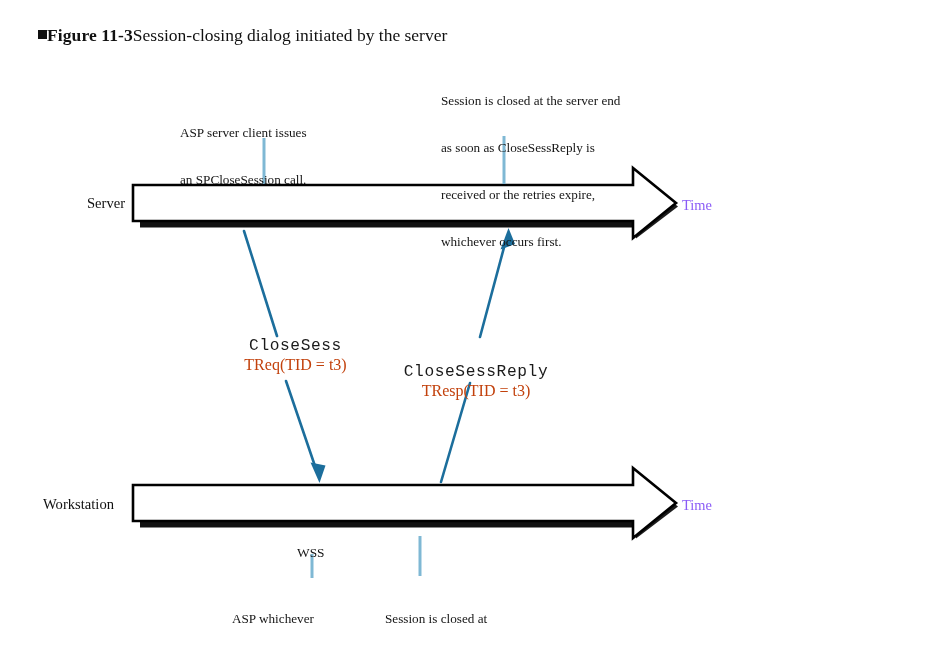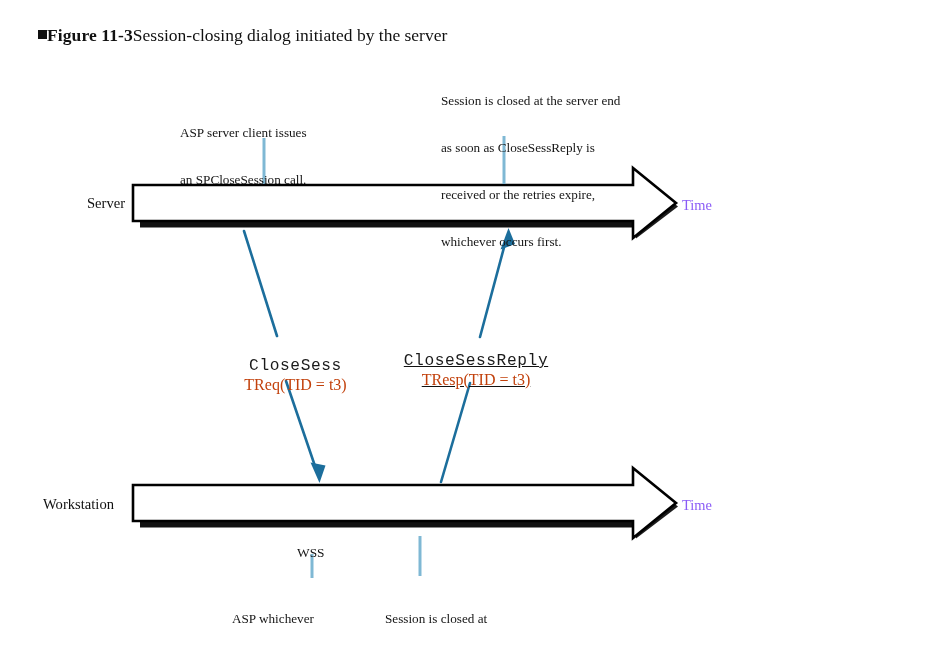--- a/index.html
+++ b/index.html
@@ -171,26 +171,26 @@
     <div>as soon as CloseSessReply is</div>
     <div>received or the retries expire,</div>
     <div>whichever occurs first.</div>
   </div>
 
   <div class="anno" style="left:180px; top:94px;">
     <div>ASP server client issues</div>
     <div>an SPCloseSession call.</div>
   </div>
 
-  <div class="msg-block" style="left:213px; top:337px; width:165px;margin-top:20px;">
+  <div class="msg-block" style="left:213px; top:337px; width:165px;">
     <span class="msg-mono">CloseSess</span>
     <span class="msg-serif">TReq(TID = t3)</span>
   </div>
 
-  <div class="msg-block" style="left:376px; top:352px; width:200px;text-decoration:underline;">
+  <div class="msg-block" style="left:376px; top:363px; width:200px;">
     <span class="msg-mono">CloseSessReply</span>
     <span class="msg-serif">TResp(TID = t3)</span>
   </div>
 
   <div class="wss-label" style="left:297px; top:537px;margin-top:8px;">WSS</div>
 
   <div class="anno" style="left:232px; top:580px;">
     <div>ASP whichever</div>
     
     

